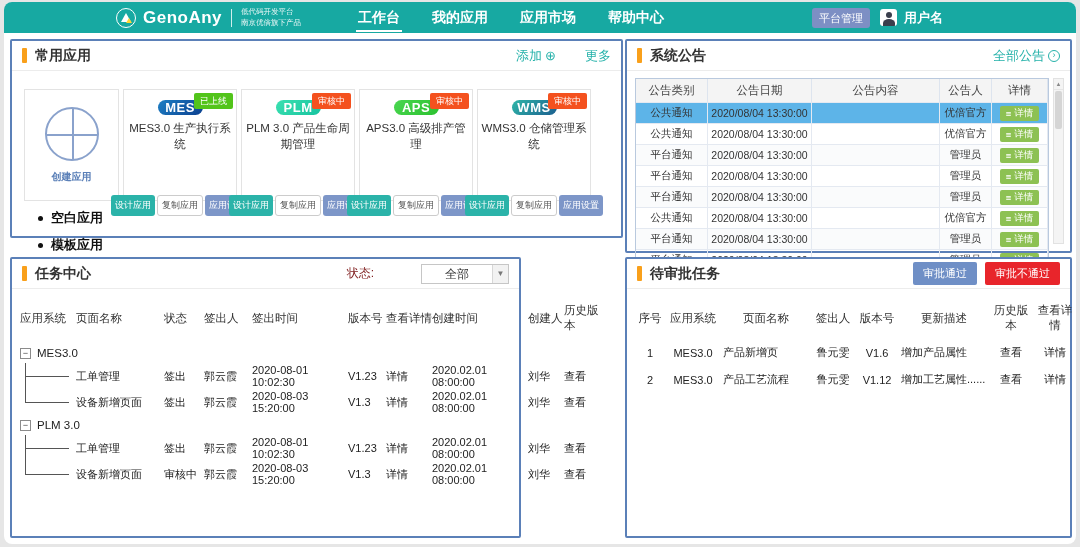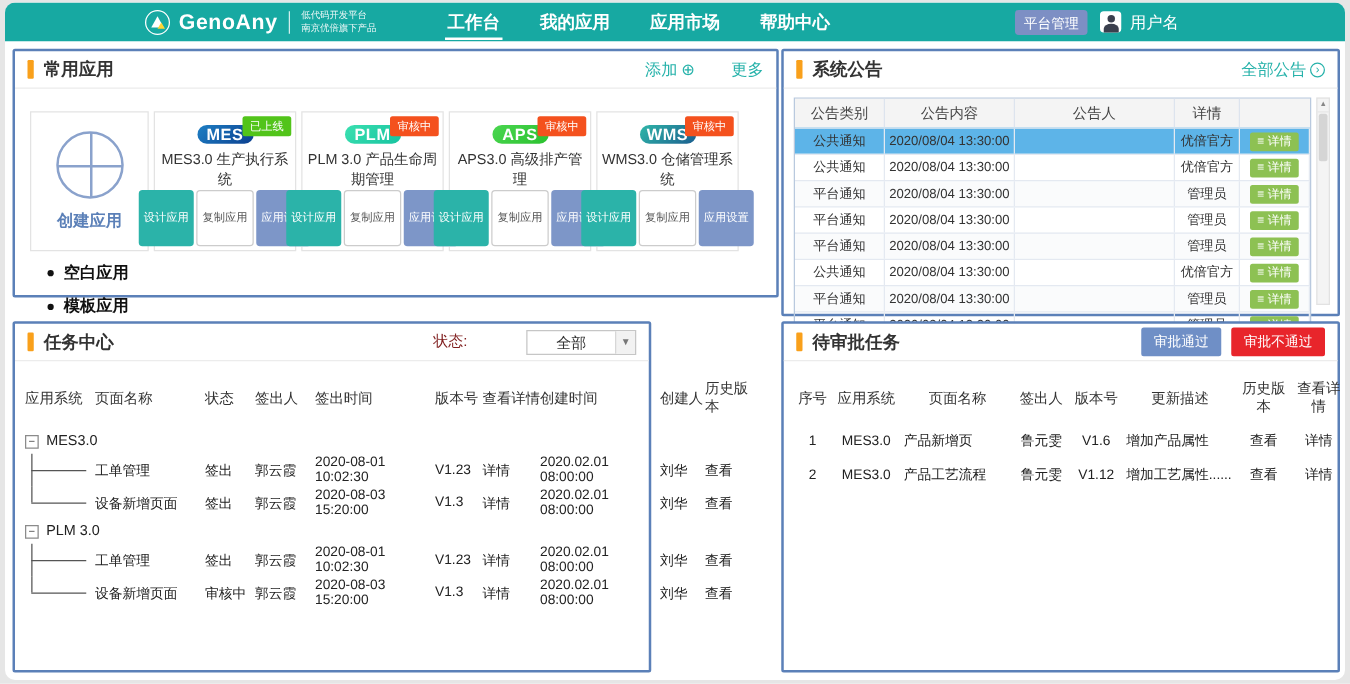--- a/index.html
+++ b/index.html
@@ -17,21 +17,21 @@
   .logo-div { width:1px; height:18px; background:rgba(255,255,255,.8); margin:0 2px; }
   .tagline { font-size:7.5px; line-height:1.35; color:rgba(255,255,255,.92); }
   .main-nav { position:absolute; left:352px; top:0; height:31px; display:flex; align-items:center; gap:28px; }
   .nav-item { font-size:14px; font-weight:bold; position:relative; cursor:pointer; padding:6px 2px; }
   .nav-item.active::after { content:""; position:absolute; left:0; right:0; bottom:1px; border-bottom:2px solid #fff; }
   .platform-btn { position:absolute; left:808px; top:6px; width:58px; height:20px; background:#7d8fc4; color:#fff; font-size:11px; border:none; border-radius:3px; cursor:pointer; }
   .user-wrap { position:absolute; left:876px; top:0; height:31px; display:flex; align-items:center; gap:7px; }
   .avatar { width:17px; height:17px; background:#fff; border-radius:3px; position:relative; overflow:hidden; }
   .avatar::before { content:""; position:absolute; left:5.5px; top:3px; width:6px; height:6px; border-radius:50%; background:#3a3f4d; }
   .avatar::after { content:""; position:absolute; left:2.5px; top:10px; width:12px; height:8px; border-radius:50% 50% 0 0; background:#3a3f4d; }
-  .username { font-size:13px; }
+  .username { font-size:13px;font-weight:bold; }
 
   
   .panel { position:absolute; background:#fff; border:2px solid #5b80b8; border-radius:2px; }
   #panel-apps   { left:6px;   top:37px;  width:613px; height:199px; }
   #panel-ann    { left:621px; top:37px;  width:447px; height:214px; }
   #panel-tasks  { left:6px;   top:255px; width:511px; height:281px; }
   #panel-appr   { left:621px; top:255px; width:447px; height:281px; }
   .p-head { display:flex; align-items:center; height:30px; padding:0 10px; border-bottom:1px solid #ececec; }
   .p-bar { width:5px; height:15px; background:#f9a01b; margin-right:8px; border-radius:1px; }
   .p-title { font-size:14px; font-weight:bold; color:#333; }
@@ -39,27 +39,27 @@
   .teal-link { color:#26b2aa; font-size:13px; cursor:pointer; display:flex; align-items:center; gap:3px; }
   .circ-ico { font-size:13px; line-height:1; }
   .circ-arrow { width:12px; height:12px; border:1px solid #26b2aa; border-radius:50%; display:inline-flex; align-items:center; justify-content:center; font-size:9px; line-height:1; }
 
   
   .cards-row { position:absolute; left:12px; top:48px; display:flex; gap:4px; }
   .create-card { width:95px; height:112px; border:1px solid #e3e3e3; display:flex; flex-direction:column; align-items:center; justify-content:center; gap:9px; cursor:pointer; }
   .create-icon { width:54px; height:54px; border:2px solid #8aa2cc; border-radius:50%; position:relative; }
   .create-icon::before { content:""; position:absolute; top:-1px; bottom:-1px; left:50%; border-left:2px solid #8aa2cc; }
   .create-icon::after { content:""; position:absolute; left:-1px; right:-1px; top:50%; border-top:2px solid #8aa2cc; }
-  .create-label { color:#5b80b8; font-size:13px; font-weight:bold; }
+  .create-label { color:#5b80b8; font-size:10px; font-weight:bold; }
   .app-card { width:114px; height:112px; border:1px solid #e3e3e3; position:relative; display:flex; flex-direction:column; align-items:center; padding-top:10px; }
   .badge { position:absolute; top:3px; right:3px; color:#fff; font-size:9px; padding:1.5px 6px; border-radius:2px; }
   .app-ico { width:45px; height:45px; border-radius:10px; color:#fff; font-weight:bold; font-size:13px; display:flex; align-items:center; justify-content:center; letter-spacing:.5px; }
   .app-name { font-size:11.5px; color:#333; text-align:center; line-height:1.35; margin-top:6px; padding:0 3px; flex:1; }
   .card-btns { display:flex; gap:2px; margin-bottom:7px; }
-  .mini-btn { font-size:9px; padding:15px 4px; border-radius:3px; border:none; cursor:pointer; white-space:nowrap; }
+  .mini-btn { font-size:9px; padding:3px 4px; border-radius:3px; border:none; cursor:pointer; white-space:nowrap;margin-top:43px; }
   .mini-btn.design { background:#2bb3a9; color:#fff; }
   .mini-btn.copy { background:#fff; color:#555; border:1px solid #ccc; }
   .mini-btn.settings { background:#7d96c8; color:#fff; }
   .bullets { position:absolute; left:26px; top:168px; list-style:none; }
   .bullets li { font-size:13px; font-weight:bold; color:#111; margin-bottom:9px; display:flex; align-items:center; cursor:pointer; }
   .bullets li::before { content:""; width:5px; height:5px; border-radius:50%; background:#111; margin-right:8px; }
 
   
   .ann-wrap { position:absolute; left:8px; top:37px; width:414px; border:1px solid #b9c9de; }
   .ann-grid { display:grid; grid-template-columns:72px 104px 128px 52px 56px; }
@@ -207,20 +207,21 @@
       <span class="p-right">
         <span class="teal-link">
           <span>全部公告</span>
           <span class="circ-arrow">›</span>
         </span>
       </span>
     </div>
     <div class="ann-wrap">
       <div class="ann-grid ann-head">
           <span>公告类别</span>
+          <span>公告日期</span>
           <span>公告内容</span>
           <span>公告人</span>
           <span>详情</span>
         </div>
       <div id="ann-body">
           <div class="ann-grid ann-row selected">
             <div>公共通知</div>
             <div>2020/08/04 13:30:00</div>
             <div></div>
             <div>优倍官方</div>

